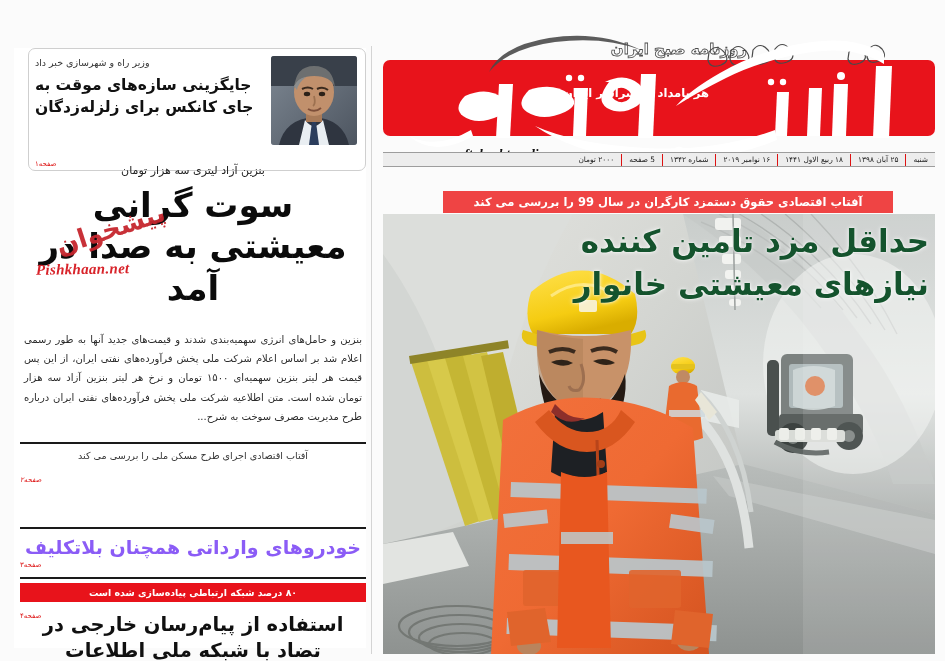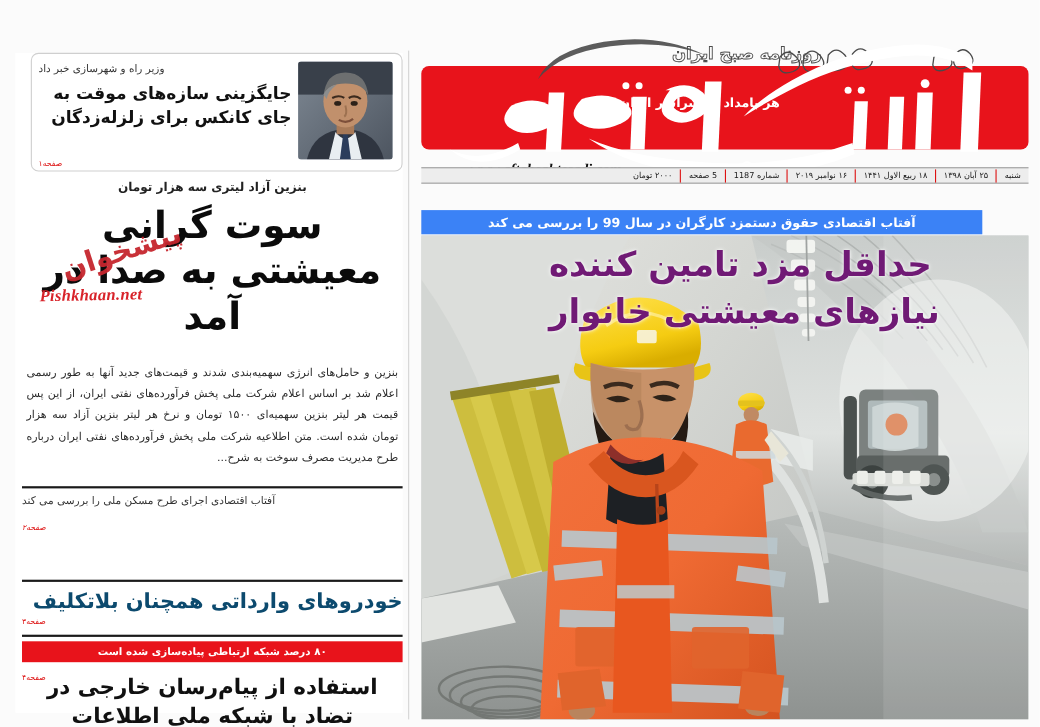--- a/index.html
+++ b/index.html
@@ -17,21 +17,21 @@
   }
 
   
   .left-col{
     position:absolute;left:14px;top:48px;
     width:352px;height:600px;
     background:#ffffff;
   }
   .teaser-box{
     position:absolute;left:14px;top:0px;
-    width:338px;height:108px;
+    width:338px;height:123px;
     border:1px solid #cfcfcf;border-radius:7px;
     background:#fff;
     box-sizing:border-box;
   }
   .teaser-photo{
     position:absolute;right:8px;top:7px;
     width:86px;height:89px;
     border-radius:3px;
     overflow:hidden;
     background:#9aa2ad;
@@ -40,51 +40,51 @@
     position:absolute;right:100px;top:6px;left:6px;
     text-align:left;
     direction:rtl;
   }
   .teaser-kicker{
     font-size:9.5px;color:#333;letter-spacing:0px;
     margin:2px 0 6px 0;text-align:left;
   }
   .teaser-head{
     font-size:15.5px;line-height:1.42;font-weight:bold;color:#111;
-    text-align:right;
+    text-align:left;
   }
   .pg-flag{
     position:absolute;font-size:7px;color:#d11;
     direction:rtl;
     margin-top:44px;
   }
 
   .kicker{
     font-size:11px;color:#222;text-align:center;direction:rtl;
-    margin:0;padding:0;font-weight:bold;
+    margin:0;padding:0;
   }
   .lead-head{
     font-size:34px;line-height:1.22;font-weight:bold;color:#0b0b0b;
     text-align:center;direction:rtl;letter-spacing:-.5px;
   }
   .body-text{
     font-size:10px;line-height:1.92;color:#2b2b2b;
     text-align:justify;direction:rtl;
   }
   .rule-dark{height:2px;background:#1a1a1a;width:100%;}
   .sub-kicker{
-    font-size:9.6px;color:#333;text-align:left;direction:rtl;
+    font-size:9.6px;color:#333;text-align:center;direction:rtl;
   }
   .sub-head{
     font-size:19.5px;line-height:1.34;font-weight:bold;color:#101010;
     text-align:center;direction:rtl;
   }
   .sub-head-sm{
-    font-size:19px;line-height:1.3;font-weight:bold;color:#0c4a6e;
-    direction:rtl;
+    font-size:19px;line-height:1.3;font-weight:bold;color:#8b5cf6;
+    text-align:center;direction:rtl;
   }
   .red-strip{
     background:#e8131b;color:#fff;
     font-size:9.4px;text-align:center;direction:rtl;
     padding:4px 6px;font-weight:bold;
   }
   .watermark{
     position:absolute;
     font-family:"Liberation Serif",serif;
     font-style:italic;font-weight:bold;
@@ -144,31 +144,31 @@
   }
   .infobar .cell{
     padding:0 7px;white-space:nowrap;
     border-left:1px solid #d11;
     line-height:12px;
   }
   .infobar .cell:last-child{border-left:none;}
 
   .banner-red{
     position:absolute;right:44px;top:191px;
-    width:510px;height:22px;
-    background:#3b82f6;color:#fff;
+    width:450px;height:22px;
+    background:#ef4444;color:#fff;
     display:flex;align-items:center;justify-content:center;
     font-size:11.5px;font-weight:bold;direction:rtl;
     letter-spacing:.2px;
   }
   .main-head{
     position:absolute;right:8px;top:220px;
     width:430px;
     font-size:31px;line-height:1.38;font-weight:bold;
-    color:#701a75;text-align:left;direction:rtl;
+    color:#14532d;text-align:right;direction:rtl;
     text-shadow:0 0 2px rgba(255,255,255,.9),0 0 5px rgba(255,255,255,.8);
     z-index:5;
   }
   .photo{
     position:absolute;right:2px;top:214px;
     width:552px;height:440px;
     overflow:hidden;background:#cfd3d2;
   }
 
   
@@ -239,21 +239,21 @@
       <div class="mast-slogan">هر بامداد در سراسر ایران</div>
 
       <div class="mast-url">www.aftabeghtesadi.com</div>
     </div>
 
     <div class="infobar">
       <span class="cell">شنبه</span>
       <span class="cell">۲۵ آبان ۱۳۹۸</span>
       <span class="cell">۱۸ ربیع الاول ۱۴۴۱</span>
       <span class="cell">۱۶ نوامبر ۲۰۱۹</span>
-      <span class="cell">شماره 1187</span>
+      <span class="cell">شماره ۱۳۴۲</span>
       <span class="cell">5 صفحه</span>
       <span class="cell">۲۰۰۰ تومان</span>
     </div>
 
     <div class="photo">
       <svg viewBox="0 0 552 440" width="552" height="440" preserveAspectRatio="xMidYMid slice">
         <defs>
           <linearGradient id="tunnelWall" x1="0" y1="0" x2="1" y2="0.6">
             <stop offset="0%" stop-color="#e6e6e2"></stop>
             <stop offset="45%" stop-color="#d4d6d2"></stop>

